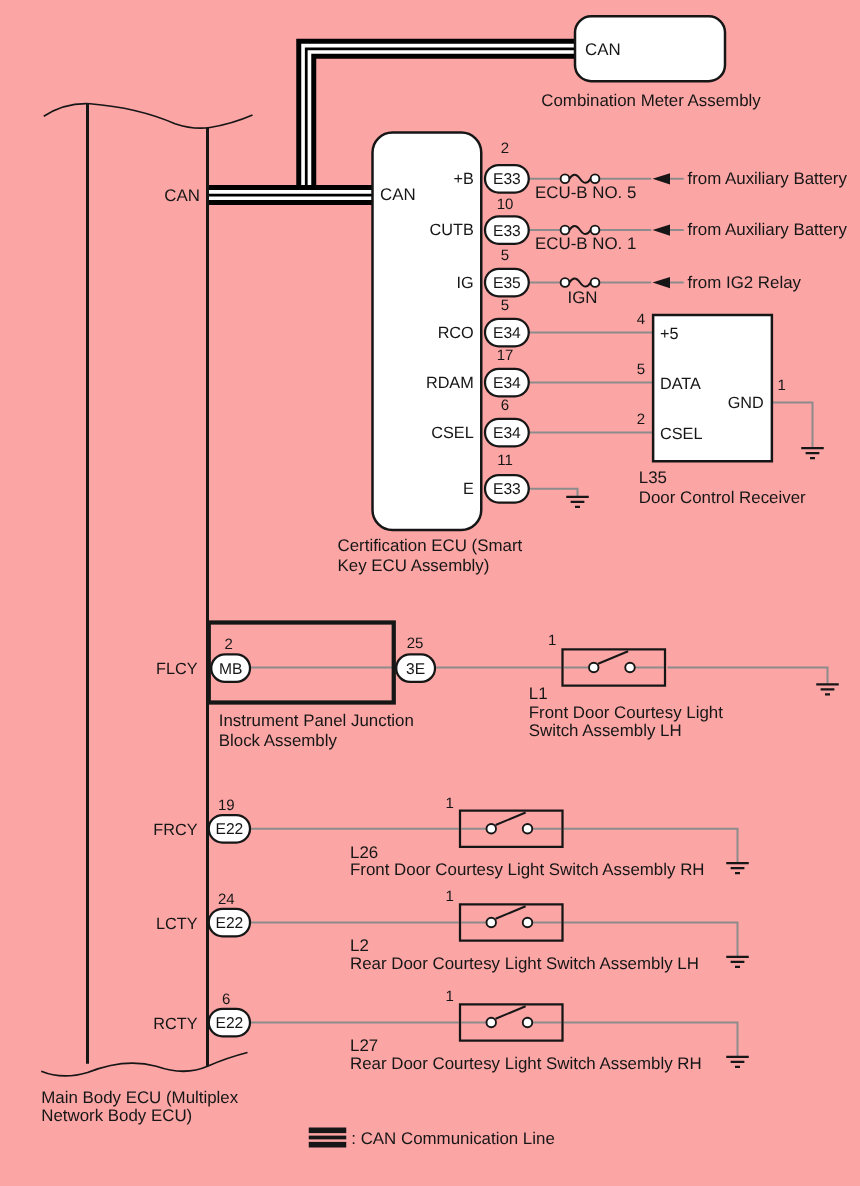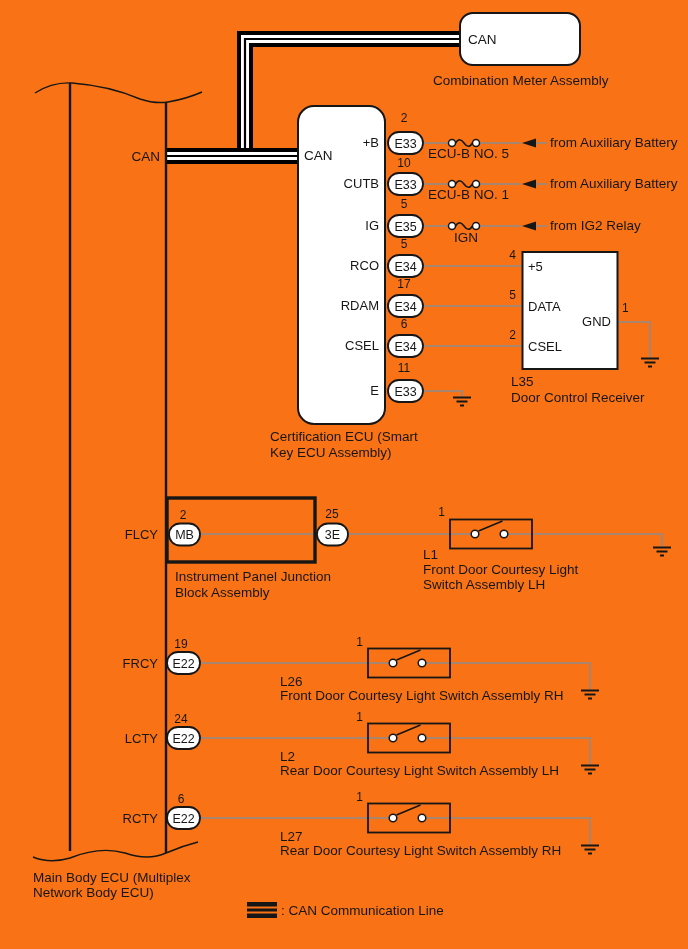--- a/index.html
+++ b/index.html
@@ -1,16 +1,16 @@
 <!DOCTYPE html>
 <html><head>
 <meta charset="utf-8">
 <style>
   html,body{margin:0;padding:0;background:#fff;}
-  .page{position:relative;width:688px;height:949px;background:#f97316;overflow:hidden;}
+  .page{position:relative;width:688px;height:949px;background:#fca5a5;overflow:hidden;}
   svg{display:block;}
   text{font-family:"Liberation Sans",sans-serif;fill:#161616;}
   .lbl{font-size:13.5px;}
   .pin{font-size:13px;}
   .num{font-size:12px;}
   .conn{font-size:12.5px;}
   .box{fill:#fff;stroke:#161616;stroke-width:2;}
   .boxn{fill:none;stroke:#161616;stroke-width:1.8;}
   .wire{fill:none;stroke:#8c8c8c;stroke-width:1.6;}
   .sym{fill:none;stroke:#161616;stroke-width:1.6;}

